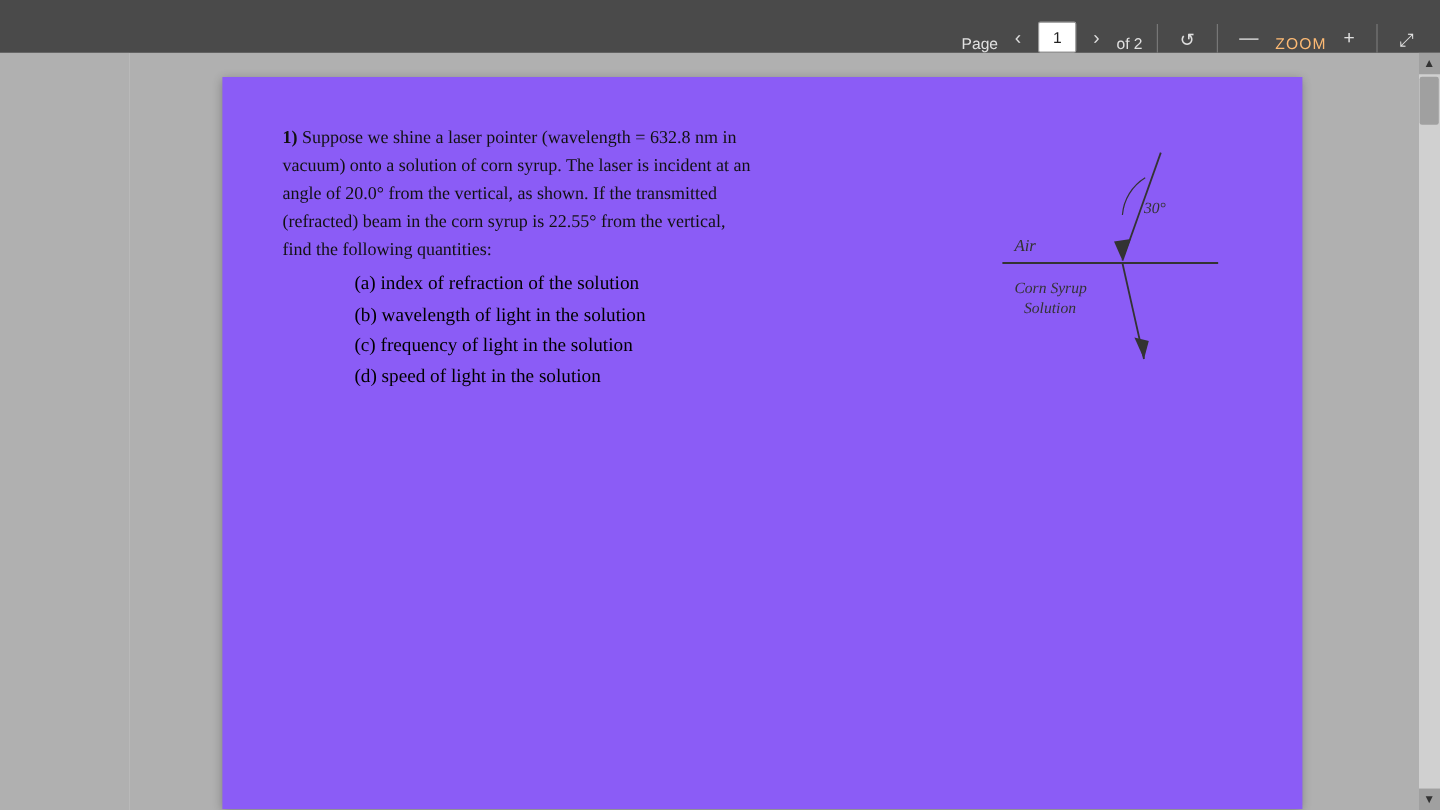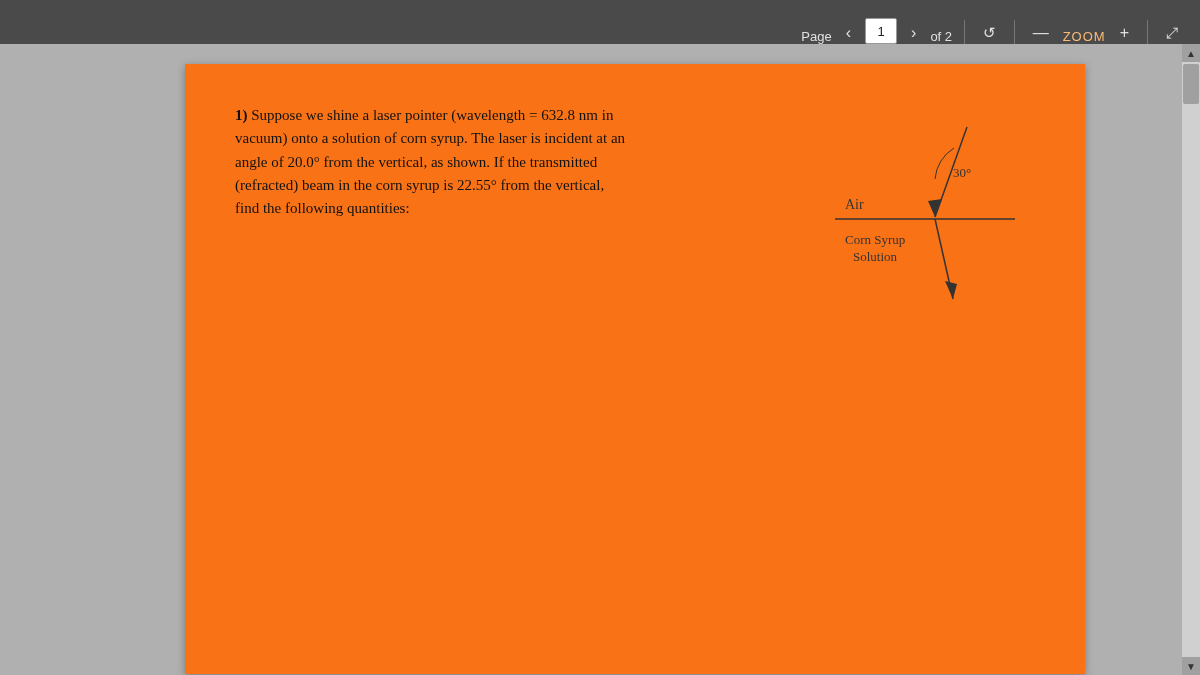--- a/index.html
+++ b/index.html
@@ -90,21 +90,21 @@
     #doc-area {
       flex: 1;
       background: #b0b0b0;
       display: flex;
       justify-content: center;
       padding: 20px 20px 20px 0;
       overflow-y: auto;
     }
 
     #page {
-      background: #f97316;
+      background: #8b5cf6;
       width: 900px;
       min-height: 610px;
       padding: 40px 50px 40px 50px;
       position: relative;
       box-shadow: 0 2px 8px rgba(0,0,0,0.3);
     }
 
     .problem-text {
       font-size: 15px;
       line-height: 1.55;
@@ -171,20 +171,21 @@
       background: #a0a0a0;
       margin: 0 1px;
       border-radius: 2px;
       position: absolute;
       top: 2px;
     }
 
     
     .diagram-container {
       margin-top: 5px;
+      font-style: italic;
     }
 
     svg.refraction-diagram {
       display: block;
     }
 
   </style>
 </head>
 <body>
 
@@ -240,20 +241,26 @@
         <div class="problem-left">
           <div class="problem-text">
             <p>
               <strong>1)</strong> Suppose we shine a laser pointer (wavelength = 632.8 nm in
             </p>
             <p>vacuum) onto a solution of corn syrup. The laser is incident at an</p>
             <p>angle of 20.0° from the vertical, as shown. If the transmitted</p>
             <p>(refracted) beam in the corn syrup is 22.55° from the vertical,</p>
             <p>find the following quantities:</p>
           </div>
+          <div class="sub-items">
+            <p>(a) index of refraction of the solution</p>
+            <p>(b) wavelength of light in the solution</p>
+            <p>(c) frequency of light in the solution</p>
+            <p>(d) speed of light in the solution</p>
+          </div>
         </div>
 
         <div class="problem-right">
           <div class="diagram-container">
             <svg class="refraction-diagram" width="200" height="200" viewBox="0 0 200 200">
 
               <line x1="20" y1="110" x2="200" y2="110" stroke="#333" stroke-width="1.5"></line>
 
               <line x1="152" y1="18" x2="120" y2="108" stroke="#333" stroke-width="1.5"></line>
 

